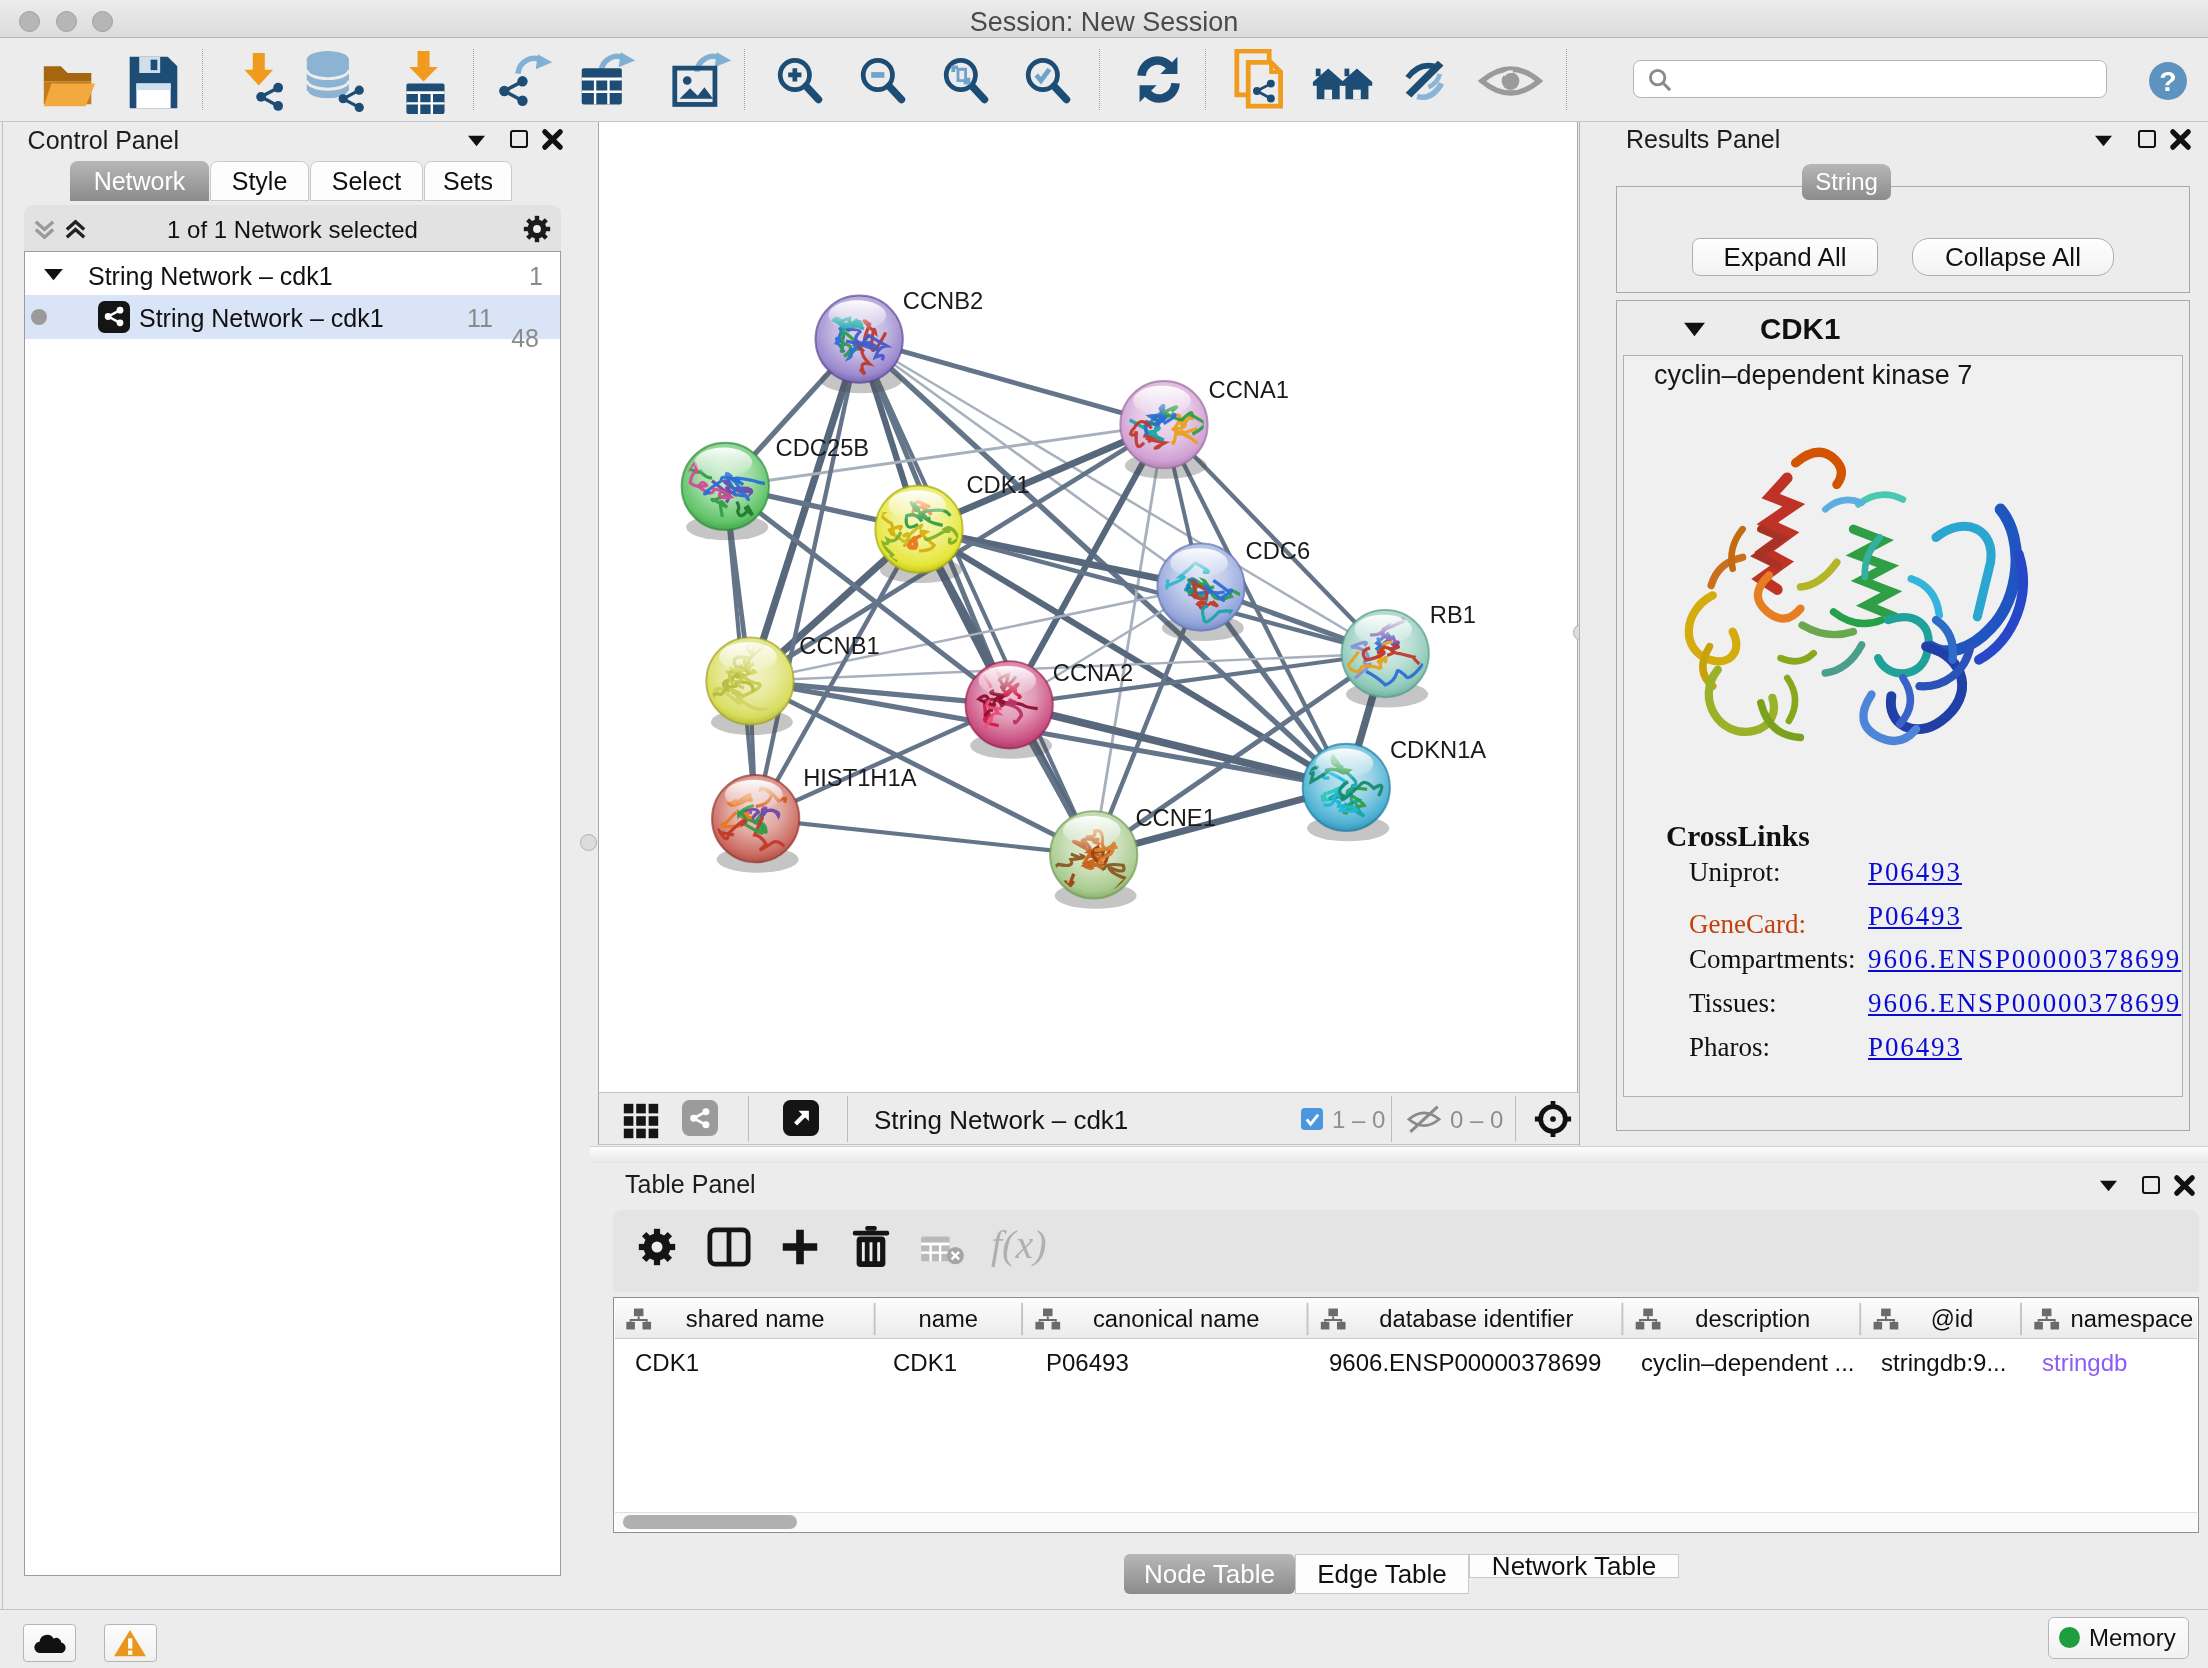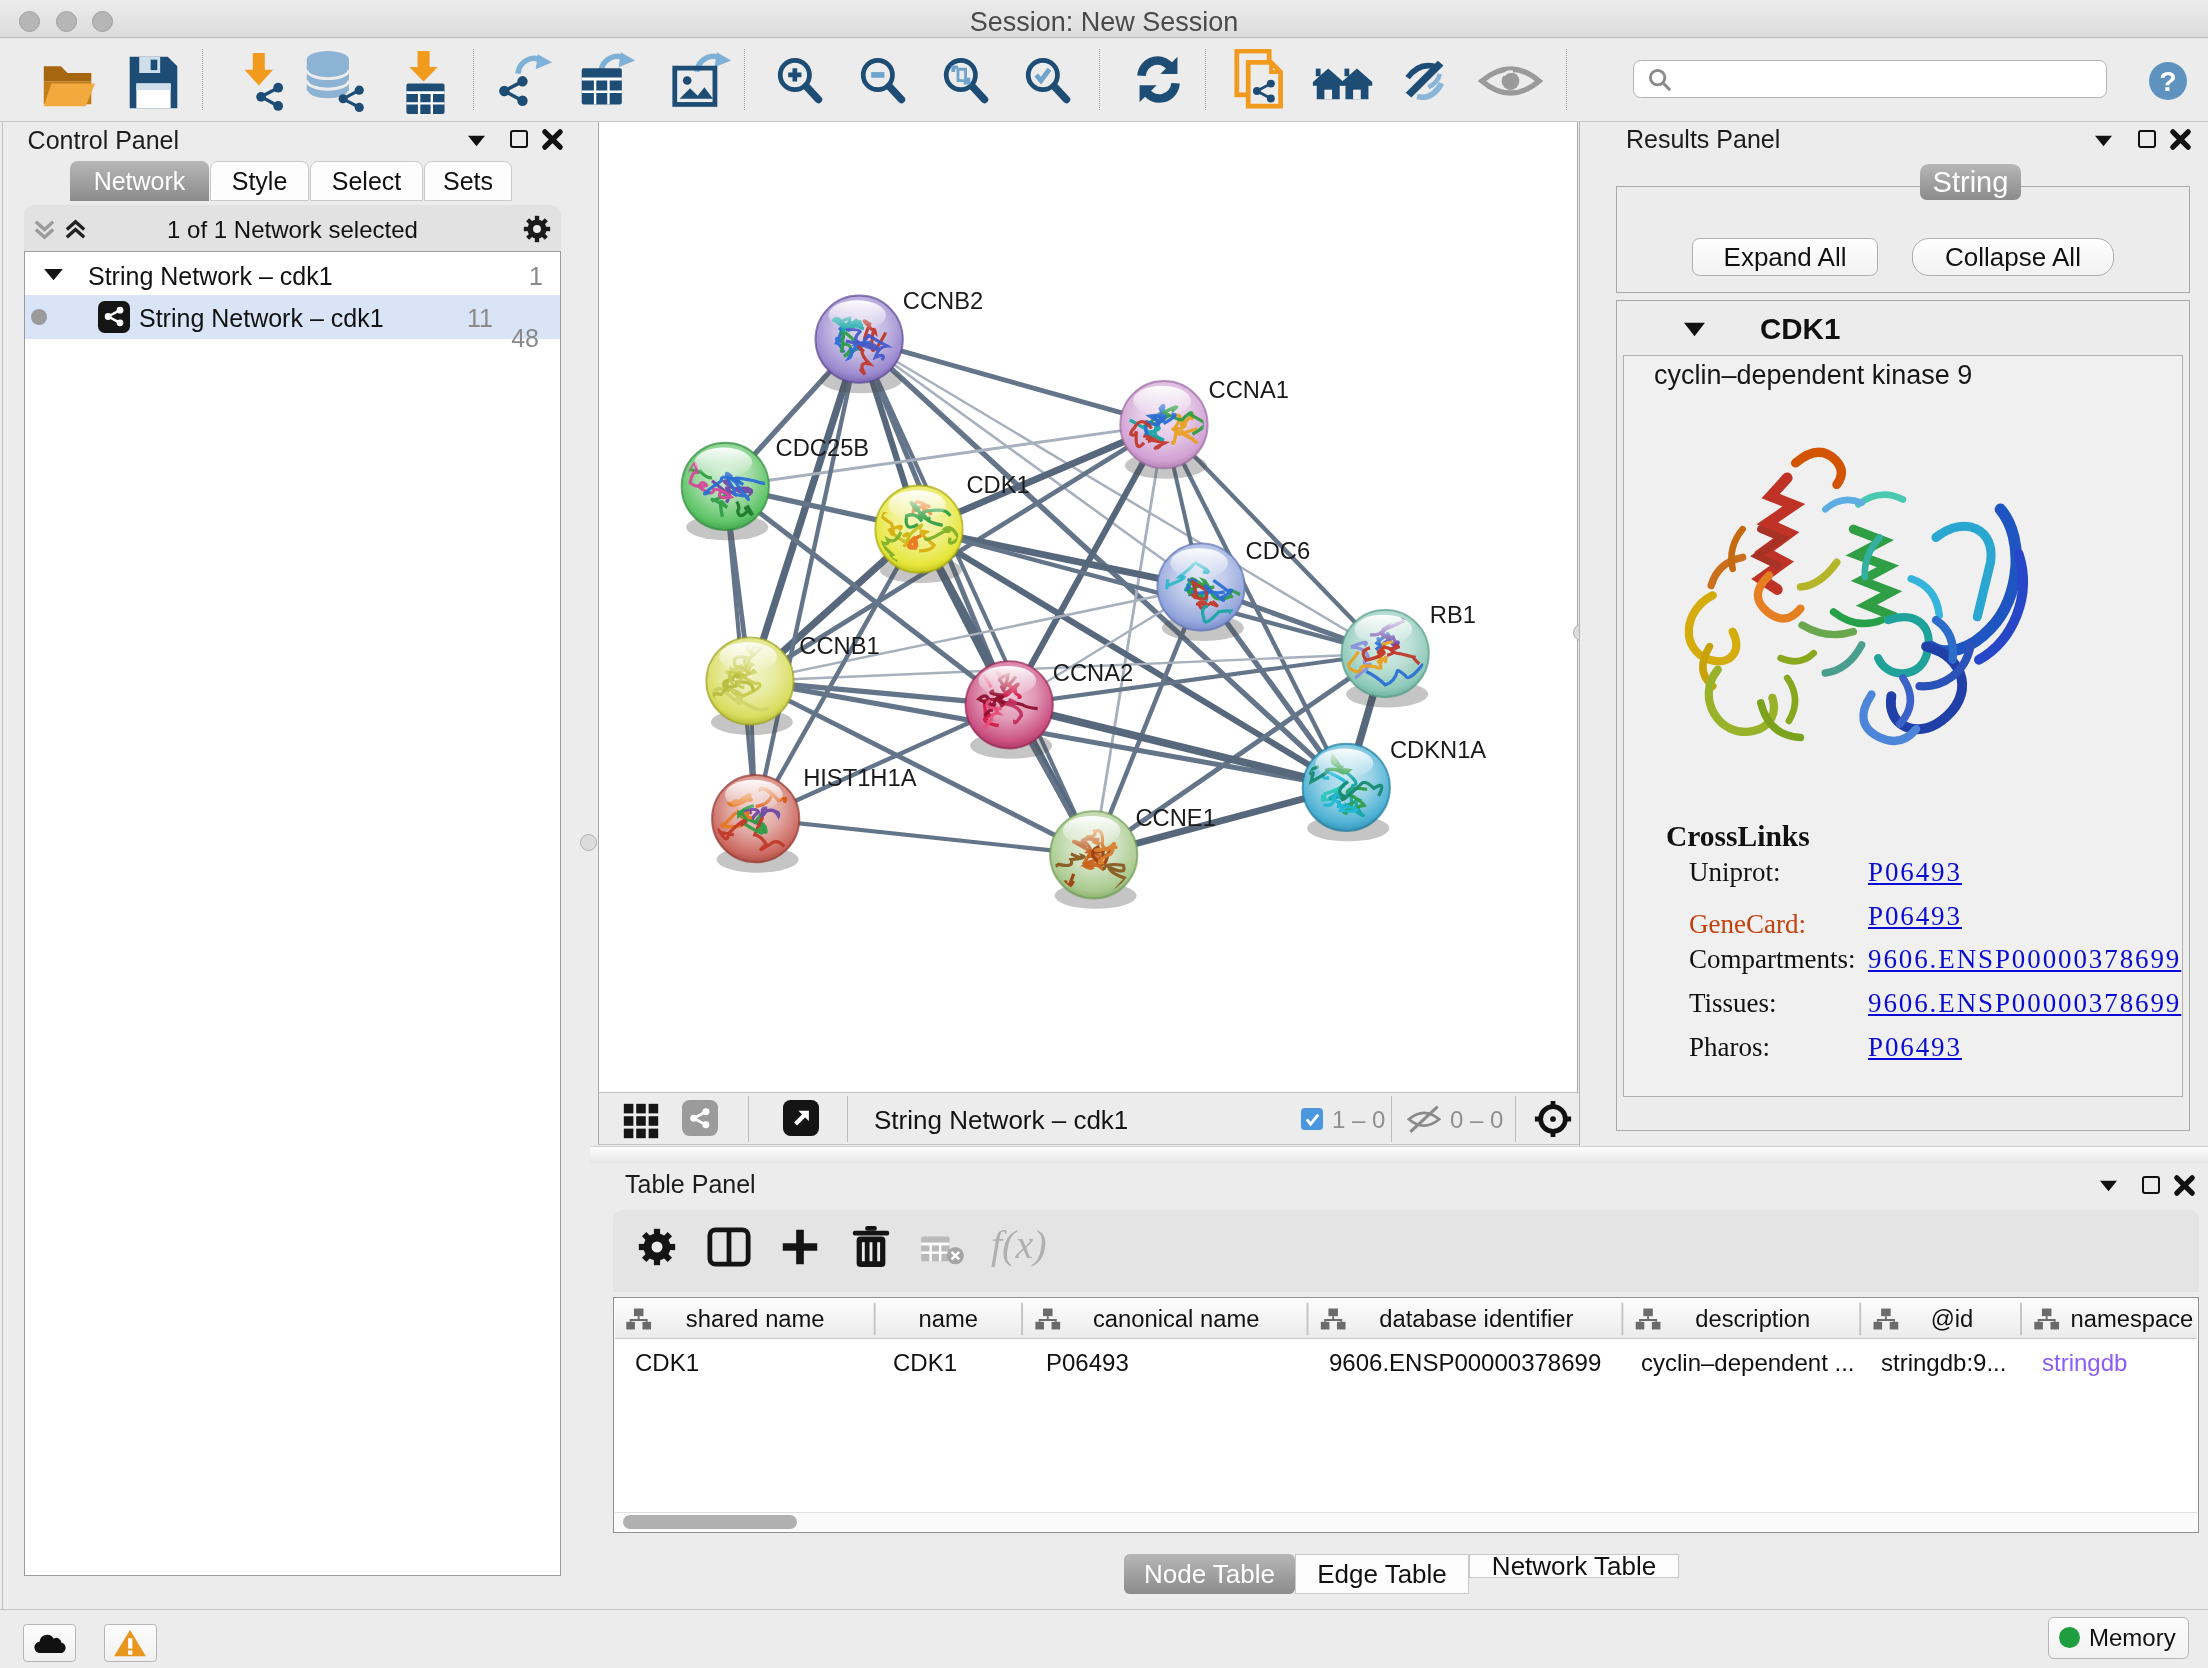--- a/index.html
+++ b/index.html
@@ -582,31 +582,31 @@
 <div class="abs" style="left:1391px;top:1146px;width:17px;height:17px;border-radius:50%;background:#dcdcdc;border:1px solid #b0b0b0;"></div>
 <div class="abs" style="left:1579px;top:122px;width:630px;height:1025px;background:#ececec;border-left:1px solid #b5b5b5;"></div>
 <div class="abs panel-title" style="left:1626px;top:125px;">Results Panel</div>
 <svg style="position:absolute;left:2093px;top:132px;" width="21" height="17" viewBox="0 0 22 18">
     <path d="M2,4 L20,4 L11,15 z" fill="#111"></path>
   </svg>
 <div class="abs" style="left:2138px;top:130px;width:18px;height:18px;border:2.9px solid #111;border-radius:2.9px;"></div>
 <svg style="position:absolute;left:2169px;top:128px;" width="23" height="23" viewBox="0 0 24 24">
     <path d="M4,4 L20,20 M20,4 L4,20" stroke="#111" stroke-width="5.5" stroke-linecap="round"></path>
   </svg>
-<div class="abs graytab" style="z-index:5;left:1920px;top:164px;width:101px;height:36px;border-radius:8.6px 8.6px 6.7px 6.7px;font-size:29px;display:flex;align-items:center;justify-content:center;">String</div>
+<div class="abs graytab" style="z-index:5;left:1802px;top:164px;width:89px;height:36px;border-radius:8.6px 8.6px 6.7px 6.7px;font-size:24px;display:flex;align-items:center;justify-content:center;">String</div>
 <div class="abs" style="left:1616px;top:186px;width:574px;height:107px;border:1.9px solid #a9a9a9;background:#ececec;"></div>
 <div class="wbtn" style="left:1692px;top:238px;width:186px;height:38px;">Expand All</div>
 <div class="wbtn" style="left:1912px;top:238px;width:202px;height:38px;border-radius:17px;">Collapse All</div>
 <div class="abs" style="left:1616px;top:300px;width:574px;height:831px;border:1.9px solid #a9a9a9;background:#ececec;"></div>
 <svg style="position:absolute;left:1682px;top:320px;" width="25" height="19" viewBox="0 0 26 20">
     <path d="M2,3 L24,3 L13,17 z" fill="#111"></path>
   </svg>
 <div class="abs" style="left:1760px;top:312px;font-size:29.5px;font-weight:bold;color:#111;">CDK1</div>
 <div class="abs" style="left:1623px;top:355px;width:560px;height:742px;border:1px solid #b0b0b0;background:#f0f0f0;"></div>
-<div class="abs" style="left:1654px;top:360px;font-size:27px;color:#161616;">cyclin–dependent kinase 9</div>
+<div class="abs" style="left:1654px;top:360px;font-size:27px;color:#161616;">cyclin–dependent kinase 7</div>
 <svg style="position:absolute;left:1663px;top:430px;" width="447" height="399" viewBox="0 0 470 420">
     <g transform="scale(0.87)">
       <path d="M150,58 l-20,22 28,11 -32,22 26,12 -30,22 24,13 -28,20 20,13" fill="none" stroke="#bf3226" stroke-width="13" stroke-linecap="round"></path>
       <path d="M118,120 l26,11 -30,21 25,12" fill="none" stroke="#a93226" stroke-width="9" stroke-linecap="round"></path>
       <path d="M160,40 q28,-24 48,-4 q14,14 2,30" fill="none" stroke="#d35400" stroke-width="11" stroke-linecap="round"></path>
       <path d="M128,176 q-26,24 -2,44 q22,18 40,-4" fill="none" stroke="#e67e22" stroke-width="10" stroke-linecap="round"></path>
       <path d="M96,154 q-30,6 -38,34" fill="none" stroke="#ca6f1e" stroke-width="9" stroke-linecap="round"></path>
       <path d="M60,200 c-36,18 -40,66 -4,78 c26,8 40,-12 28,-34" fill="none" stroke="#d4ac0d" stroke-width="10" stroke-linecap="round"></path>
       <path d="M56,262 q-18,30 4,48" fill="none" stroke="#c8a20a" stroke-width="9" stroke-linecap="round"></path>
       <path d="M66,290 c-28,34 2,84 44,74 c20,-5 28,-22 22,-40" fill="none" stroke="#9ab22a" stroke-width="10" stroke-linecap="round"></path>

